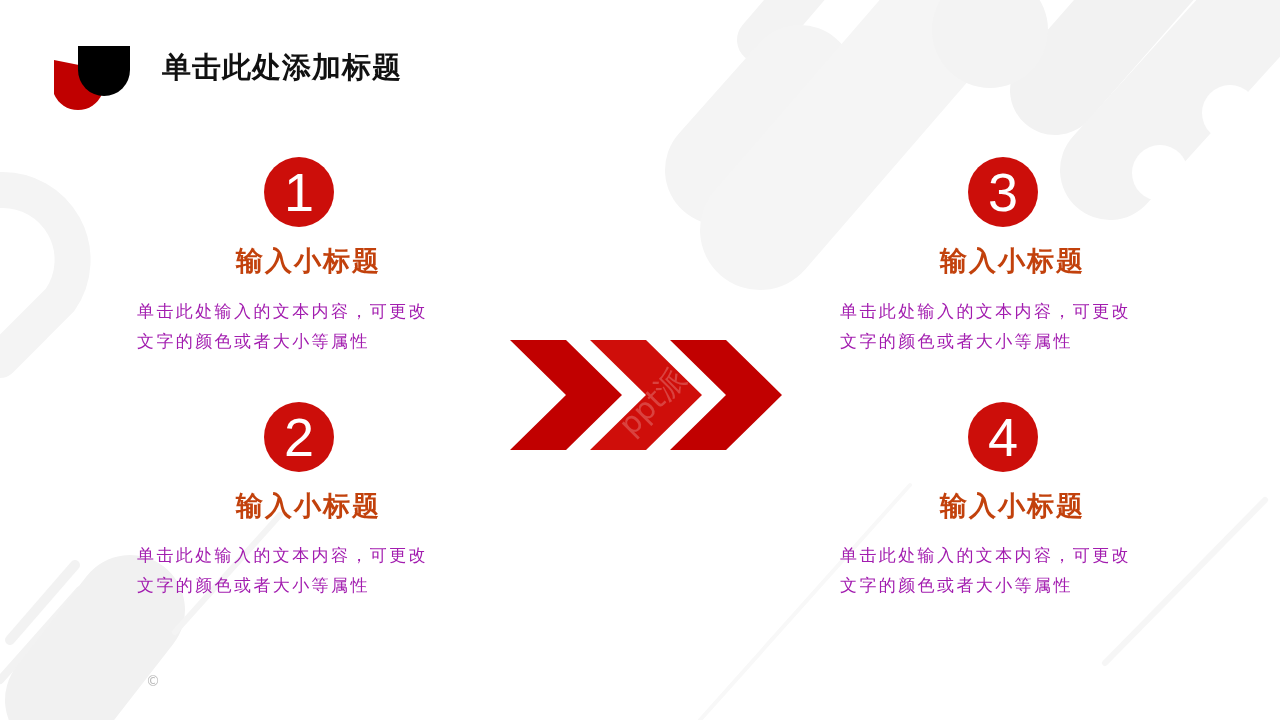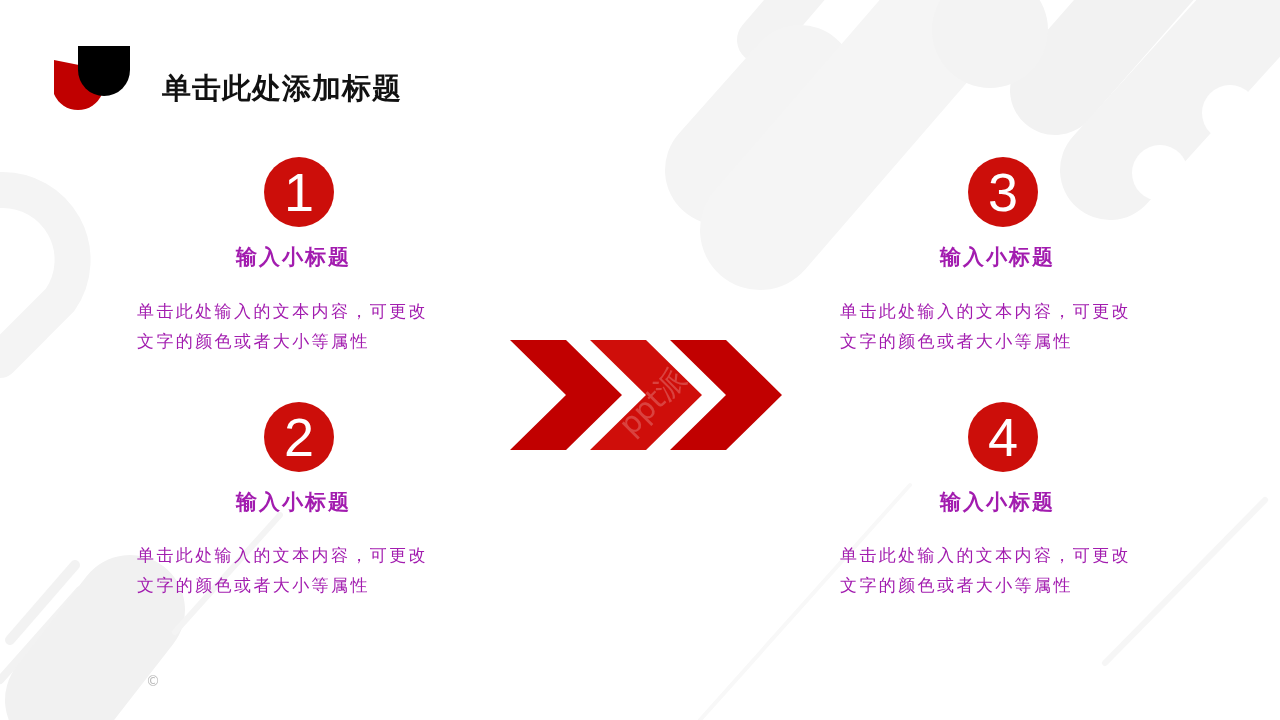--- a/index.html
+++ b/index.html
@@ -1,23 +1,23 @@
 <!DOCTYPE html>
 <html><head>
 <meta charset="utf-8">
 <style>
   html, body { margin: 0; padding: 0; }
   body { width: 1280px; height: 720px; position: relative; overflow: hidden; background: #ffffff;
          font-family: "DejaVu Sans", "Liberation Sans", sans-serif; color: #111; }
   .bg { position: absolute; inset: 0; pointer-events: none; }
   .logo { position: absolute; left: 52px; top: 44px; width: 80px; height: 76px; }
-  .title { position: absolute; left: 162px; top: 69px; font-size: 29px; font-weight: bold; letter-spacing: 1px; color: #111; }
+  .title { position: absolute; left: 162px; top: 48px; font-size: 29px; font-weight: bold; letter-spacing: 1px; color: #111; }
   .badge { position: absolute; width: 70px; height: 70px; border-radius: 50%; background: #cc0e0a;
            color: #fff; font-family: "Liberation Sans", sans-serif; font-size: 54px; line-height: 70px; text-align: center; }
-  .subtitle { position: absolute; font-size: 21px; font-weight: bold; letter-spacing: 2px; color: #a21caf; white-space: nowrap; }
+  .subtitle { position: absolute; font-size: 27px; font-weight: bold; letter-spacing: 2px; color: #c2410c; white-space: nowrap; }
   .desc { position: absolute; font-size: 17px; line-height: 30px; letter-spacing: 2.4px; color: #a21caf; width: 340px; }
   .arrows { position: absolute; left: 508px; top: 338px; width: 276px; height: 114px; }
   .copyright { position: absolute; left: 146px; top: 673px; font-size: 14px; color: #bbb; }
 </style>
 </head>
 <body>
 
 <svg class="bg" width="1280" height="720" viewBox="0 0 1280 720">
   <g stroke-linecap="round" fill="none">
     <line x1="760" y1="40" x2="880" y2="-100" stroke="#f3f3f3" stroke-width="46"></line>

